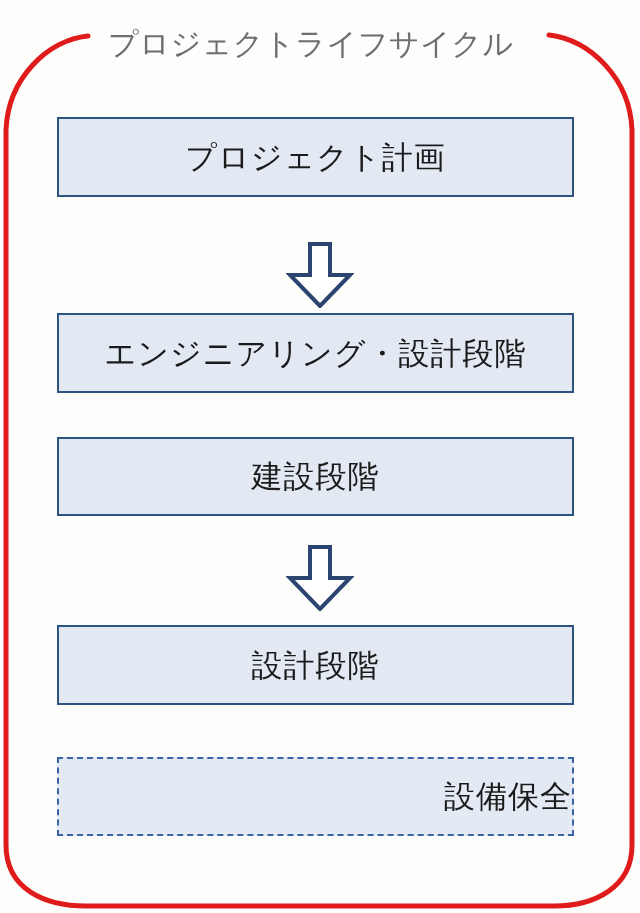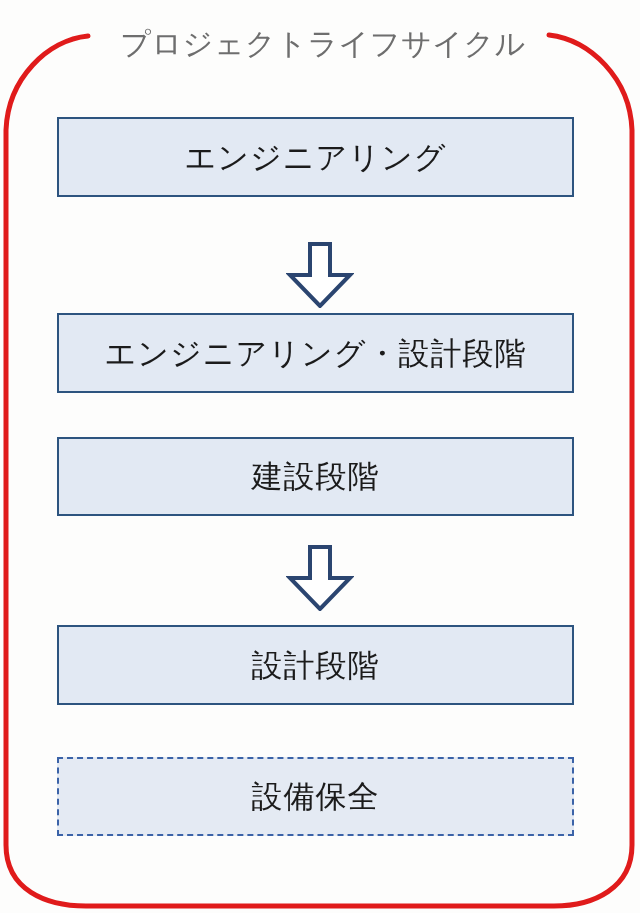--- a/index.html
+++ b/index.html
@@ -36,21 +36,21 @@
     position: absolute;
     left: 108px;
     top: 22px;
     width: 430px;
     height: 44px;
     line-height: 44px;
     color: #6e6e6e;
     font-size: 30px;
     letter-spacing: 0.5px;
     white-space: nowrap;
-    text-align: center;
+    text-align: left;
   }
 
   
   .phase-box {
     position: absolute;
     left: 57px;
     width: 517px;
     box-sizing: border-box;
     background: #e2e9f3;
     border: 2px solid #2d547f;
@@ -58,20 +58,21 @@
     align-items: center;
     justify-content: center;
     color: #1b1b1b;
     font-size: 31px;
     letter-spacing: 1px;
     white-space: nowrap;
   }
   .phase-box.dashed {
     border: 2px dashed #3b63a8;
     background: #e4eaf3;
+    justify-content: flex-end;
   }
   .phase-box .box-label {
     display: block;
     line-height: 1;
   }
 
   #box-planning      { top: 117px; height: 80px; }
   #box-engineering   { top: 313px; height: 80px; }
   #box-construction  { top: 437px; height: 79px; }
   #box-operation     { top: 625px; height: 80px; }
@@ -100,21 +101,21 @@
              C 6 890, 46 906, 86 906
              L 554 906
              C 594 906, 632 888, 632 845
              L 632 130
              C 630 78, 590 40, 549 35" fill="none" stroke="#e01b1b" stroke-width="5" stroke-linecap="round"></path>
   </svg>
 
   <div id="group-title">プロジェクトライフサイクル</div>
 
   <div class="phase-box" id="box-planning">
-    <span class="box-label">エンジニアリング</span>
+    <span class="box-label">プロジェクト計画</span>
   </div>
 
   <svg class="flow-arrow" id="arrow-1" viewBox="0 0 68 66" xmlns="http://www.w3.org/2000/svg">
     <polygon points="24,2 44,2 44,33 64,33 34,64 4,33 24,33" fill="#ffffff" stroke="#2b4570" stroke-width="4" stroke-linejoin="miter"></polygon>
   </svg>
 
   <div class="phase-box" id="box-engineering">
     <span class="box-label">エンジニアリング・設計段階</span>
   </div>
 

